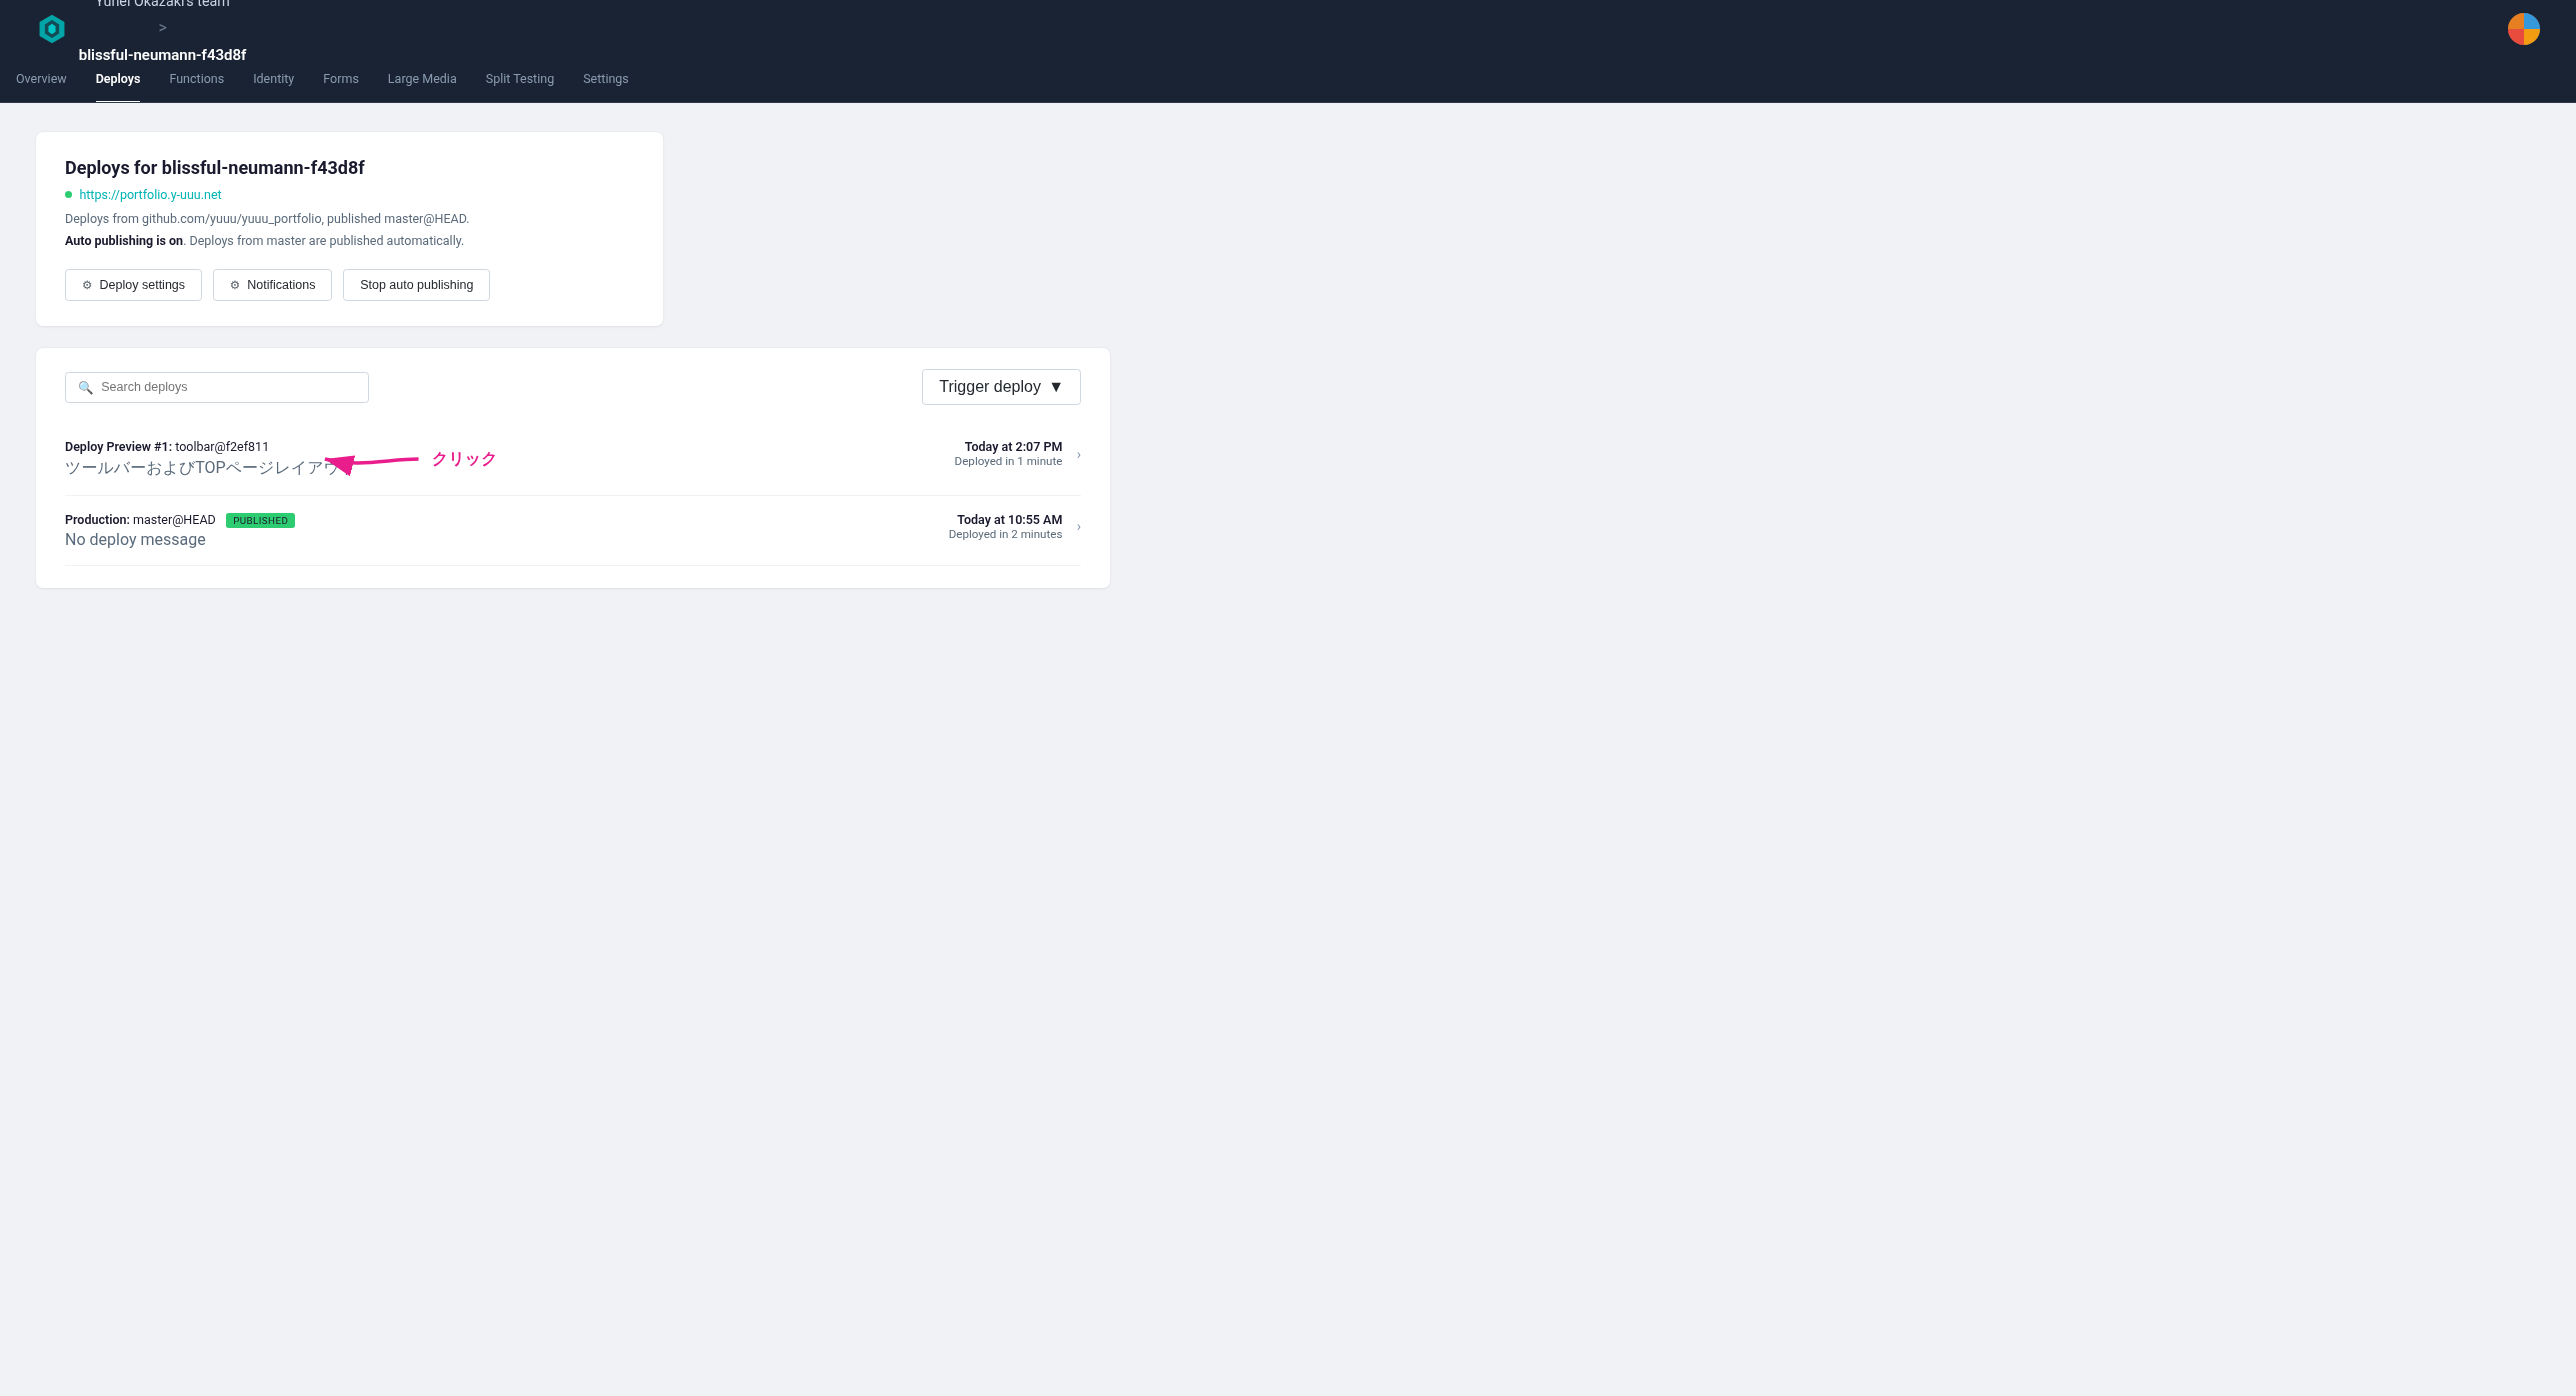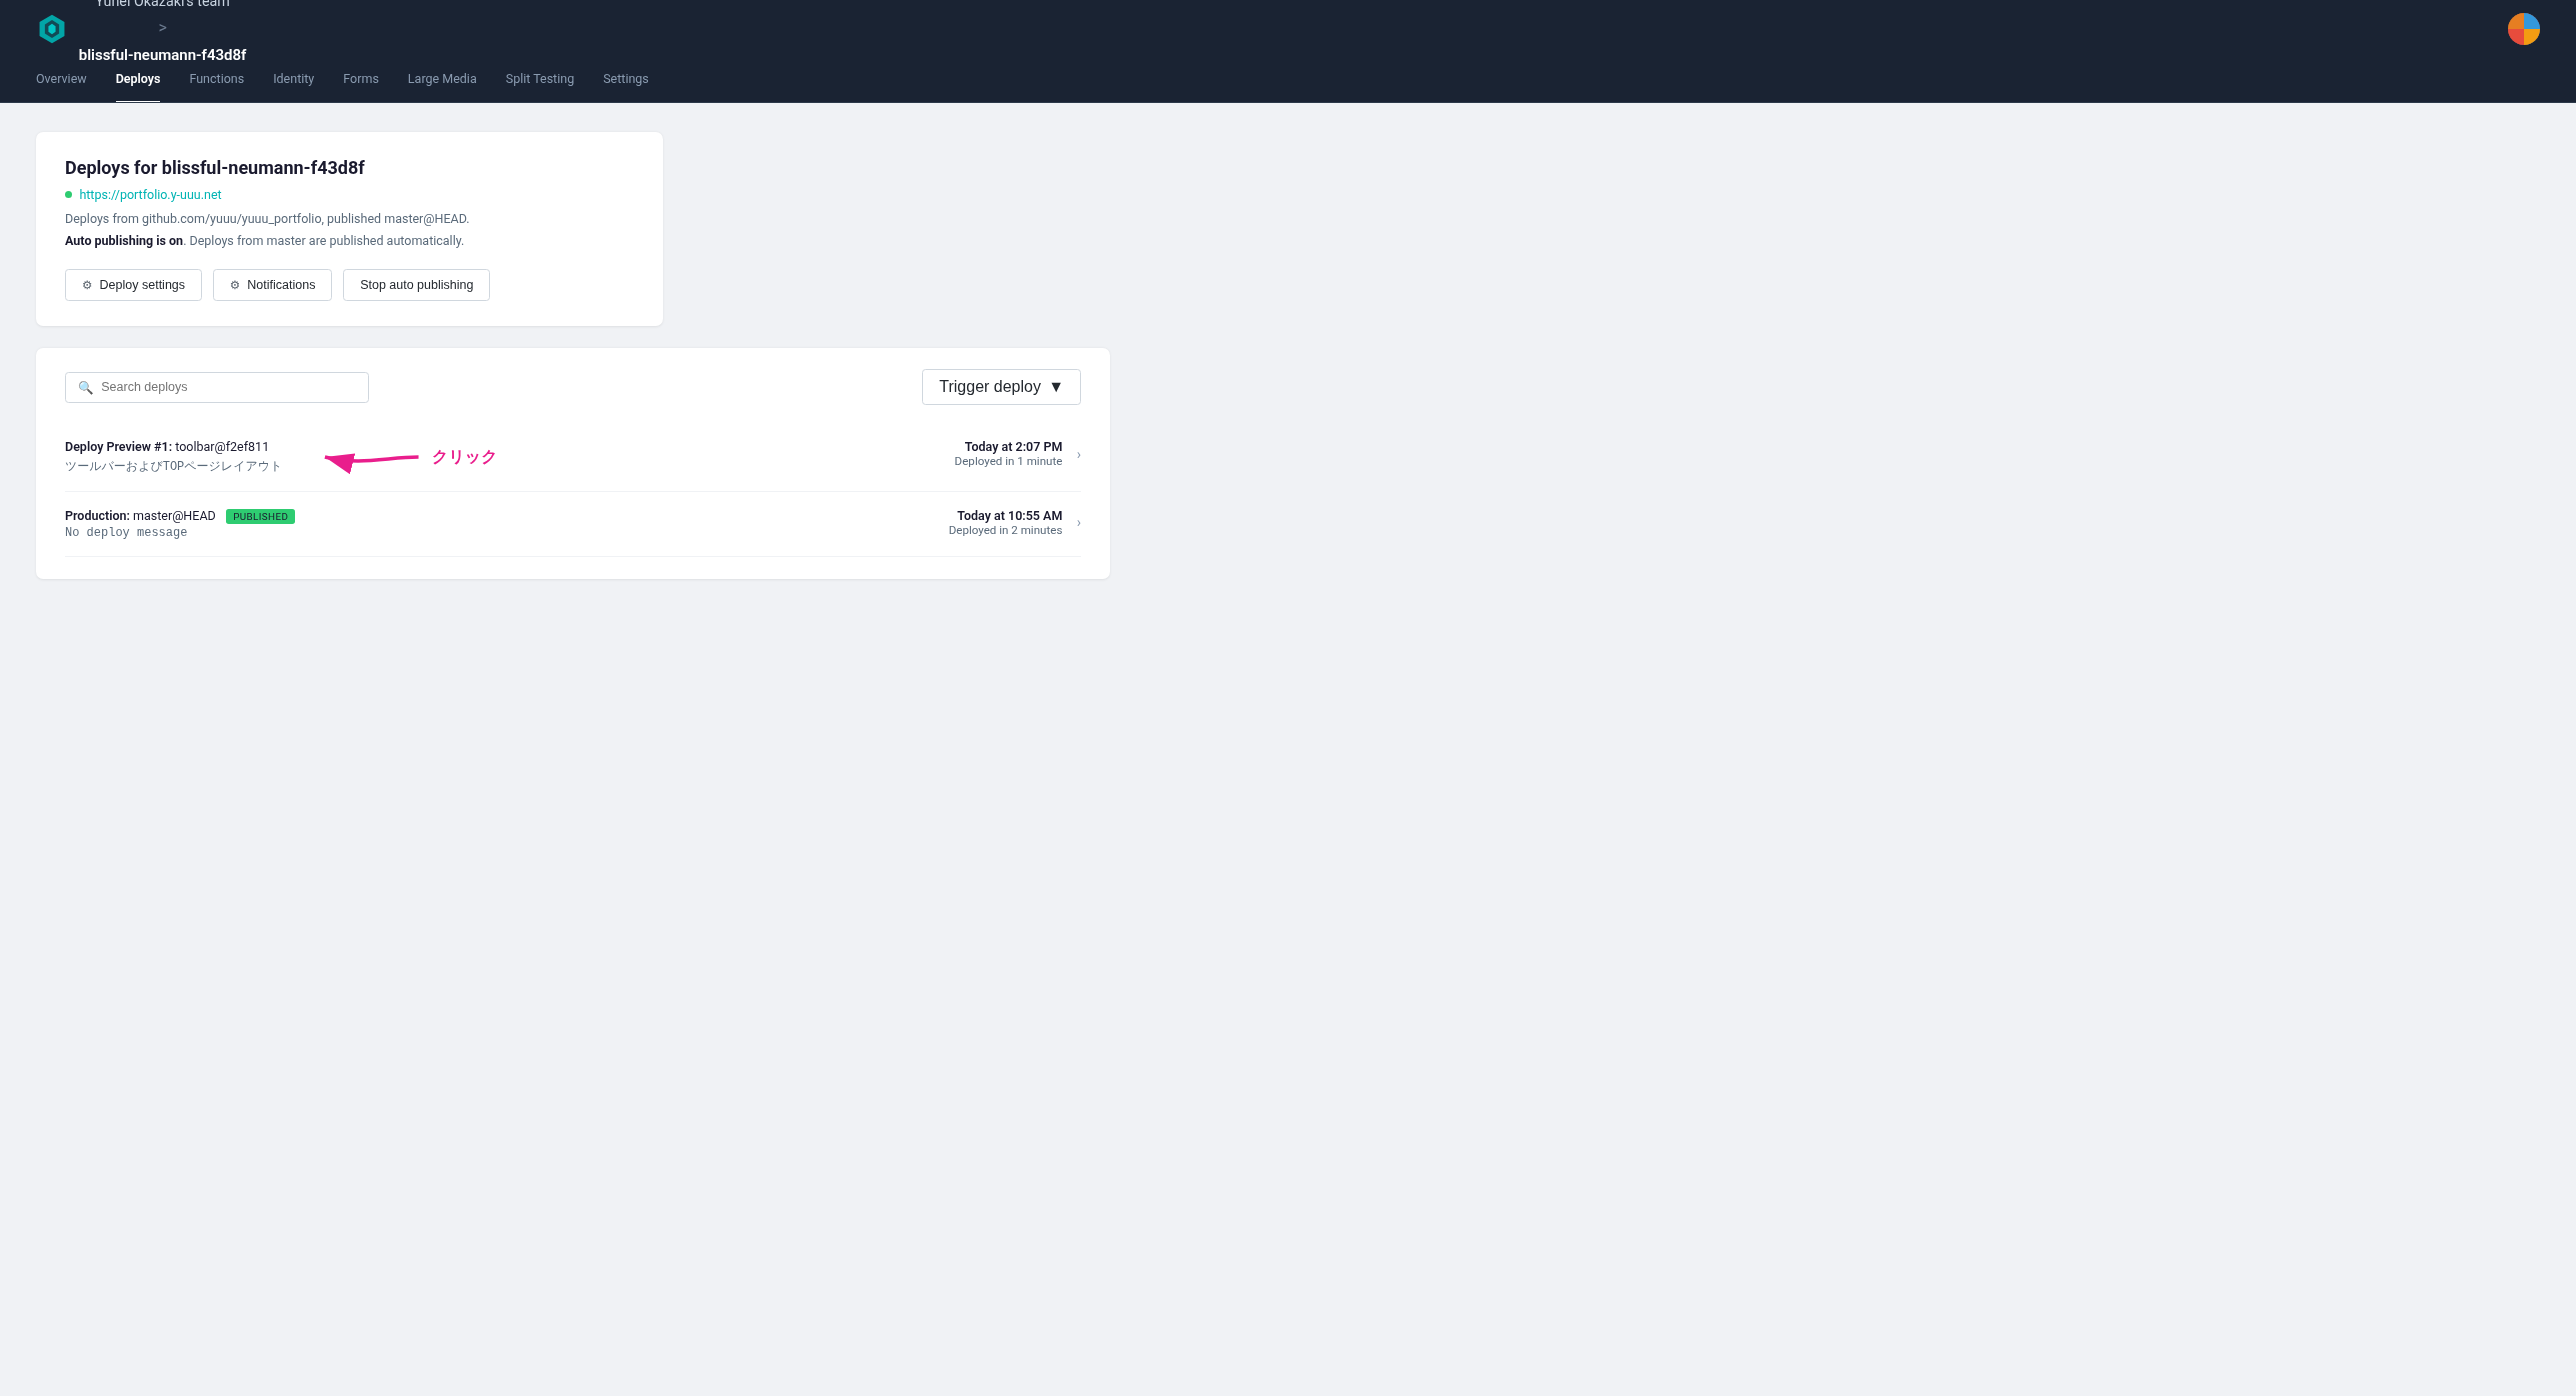--- a/index.html
+++ b/index.html
@@ -66,21 +66,21 @@
       background: linear-gradient(135deg, #e67e22, #e74c3c, #3498db);
       overflow: hidden;
       display: flex;
       align-items: center;
       justify-content: center;
     }
 
     
     .nav {
       background: #1a2333;
-      padding: 0 36px;
+      padding: 0 16px;
       border-bottom: 0.9px solid #2d3a4a;
       display: flex;
       gap: 29px;
     }
 
     .nav-item {
       color: #8a9bb0;
       text-decoration: none;
       font-size: 12.5px;
       padding: 14.3px 0;
@@ -252,23 +252,22 @@
       color: #1a1a2e;
       margin-bottom: 3.6px;
     }
 
     .deploy-left h3 span {
       font-weight: 400;
       color: #1a1a2e;
     }
 
     .deploy-subtitle {
-      font-size: 12px;
+      font-size: 16px;
       color: #5a6a7a;
-      font-family: Liberation Mono, monospace;
     }
 
     .deploy-right {
       display: flex;
       align-items: center;
       gap: 14.3px;
       text-align: right;
     }
 
     .deploy-time {

